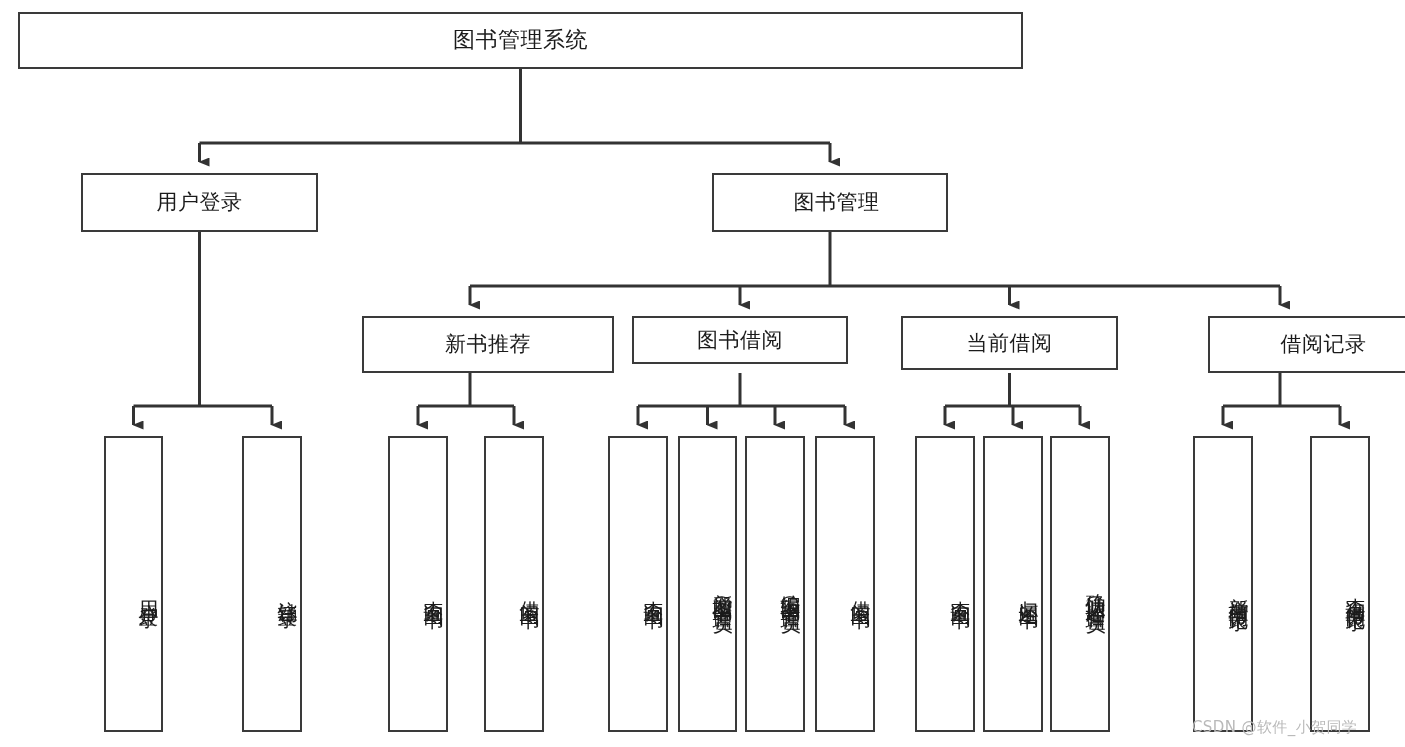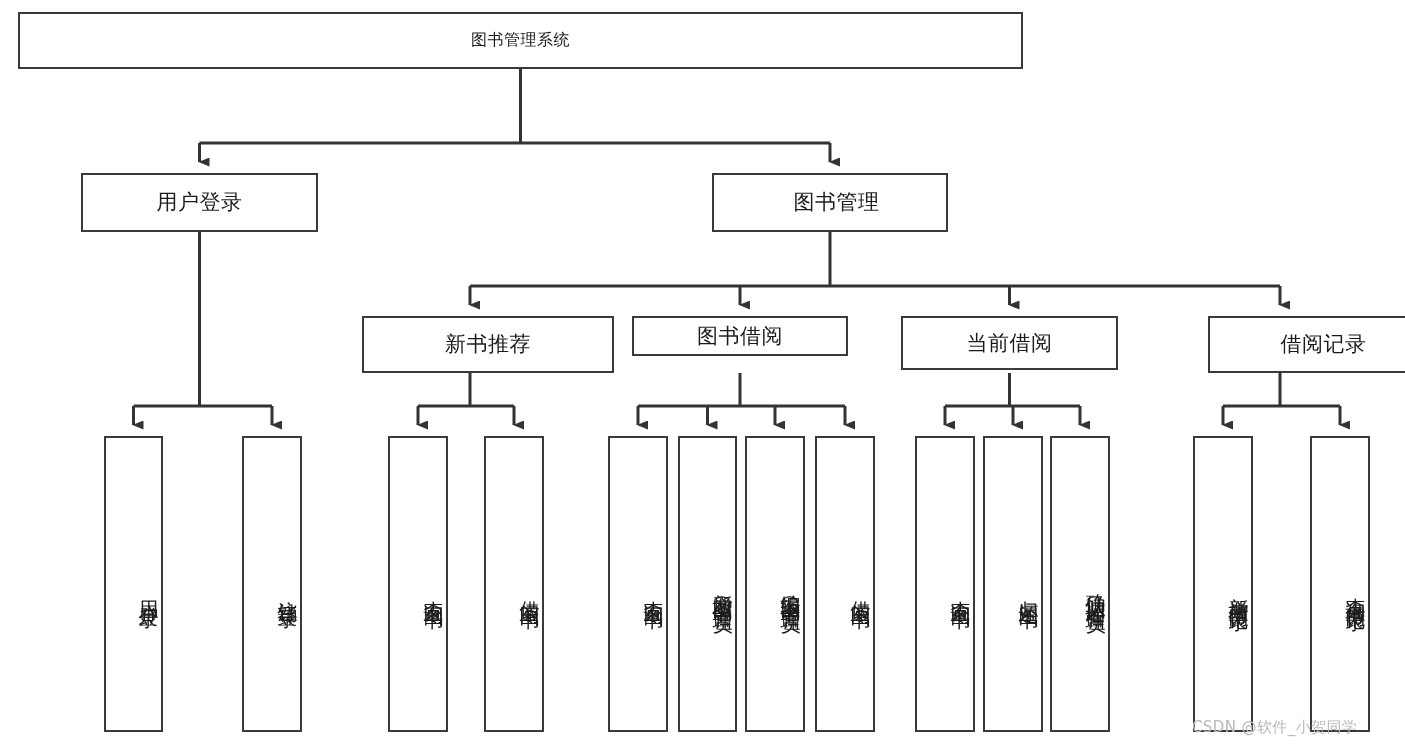--- a/index.html
+++ b/index.html
@@ -51,21 +51,21 @@
     align-items: flex-start;
     justify-content: center;
     padding-top: 14px;
   }
   .node.vert .vtext {
     writing-mode: vertical-rl;
     text-orientation: upright;
     display: block;
   }
   .node.root {
-    font-size: 16px;
+    font-size: 22px;
   }
   .watermark {
     position: absolute;
     font-size: 15px;
     color: #b9b9b9;
     letter-spacing: 0.4px;
     white-space: nowrap;
     font-family: "DejaVu Sans", "Liberation Sans", sans-serif;
   }
 </style>
@@ -122,21 +122,21 @@
       </div>
       <div class="node horiz" style="left: 81px; top: 173px; width: 237px; height: 59px;">
         <span class="htext">用户登录</span>
       </div>
       <div class="node horiz" style="left: 712px; top: 173px; width: 236px; height: 59px; padding-left: 13px;">
         <span class="htext">图书管理</span>
       </div>
       <div class="node horiz" style="left: 362px; top: 316px; width: 252px; height: 57px;">
         <span class="htext">新书推荐</span>
       </div>
-      <div class="node horiz" style="left: 632px; top: 316px; width: 216px; height: 40px;">
+      <div class="node horiz" style="left: 632px; top: 316px; width: 216px; height: 48px;">
         <span class="htext">图书借阅</span>
       </div>
       <div class="node horiz" style="left: 901px; top: 316px; width: 217px; height: 54px;">
         <span class="htext">当前借阅</span>
       </div>
       <div class="node horiz" style="left: 1208px; top: 316px; width: 231px; height: 57px;">
         <span class="htext">借阅记录</span>
       </div>
       <div class="node vert" style="left: 104px; top: 436px; width: 59px; height: 296px;">
         <span class="vtext">用户登录</span>

